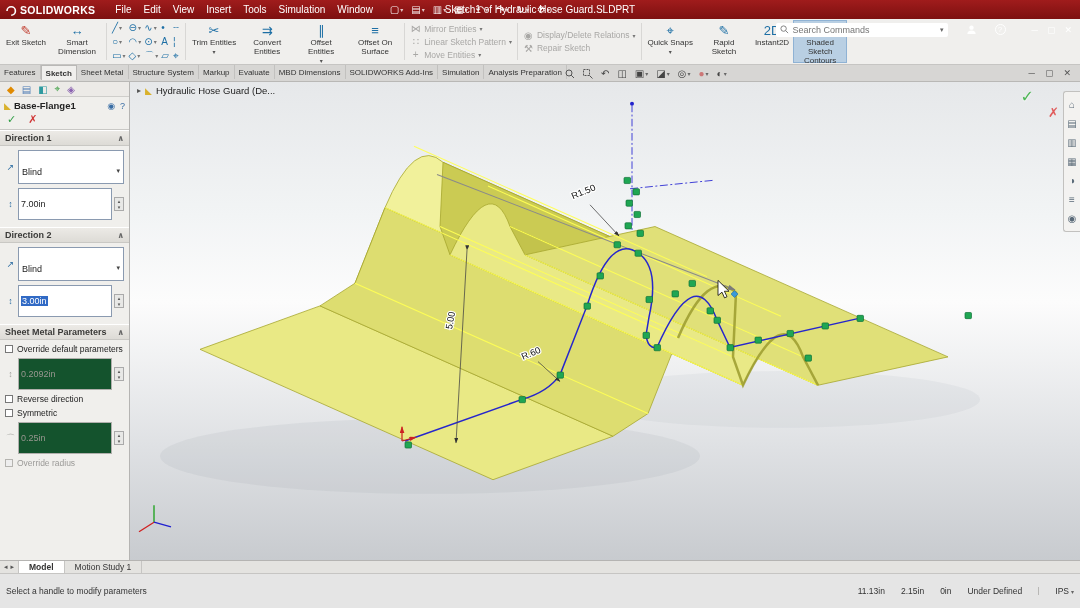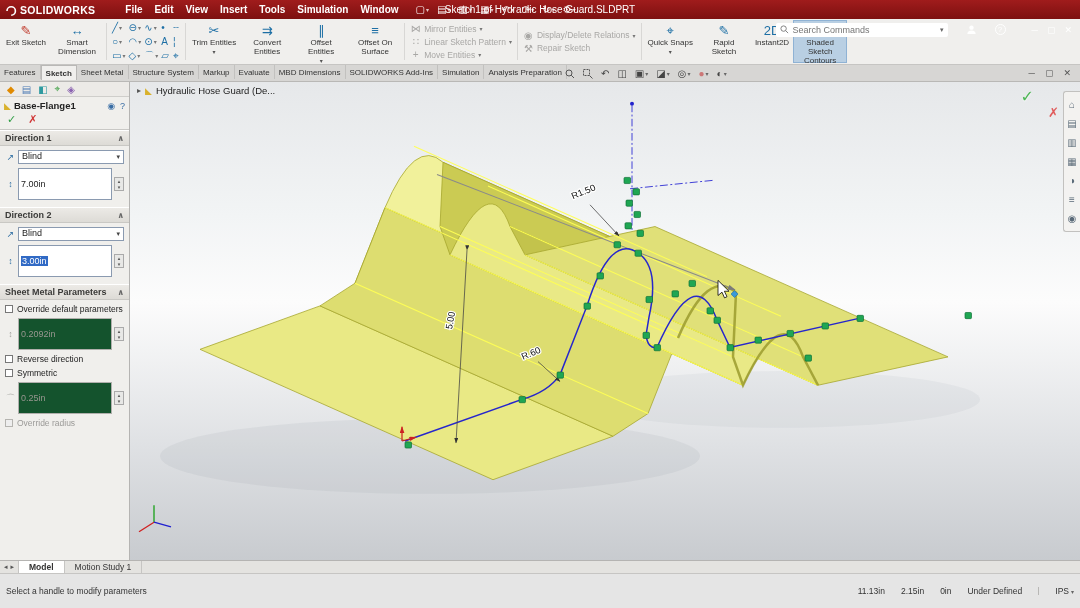--- a/index.html
+++ b/index.html
@@ -3,21 +3,21 @@
 <meta charset="utf-8">
 <style>
 *{box-sizing:border-box;margin:0;padding:0;}
 html,body{width:1080px;height:608px;overflow:hidden;}
 body{font-family:"Liberation Sans","DejaVu Sans",sans-serif;font-size:11px;color:#222;background:#fff;}
 #app{display:flex;flex-direction:column;width:1080px;height:608px;}
 
 
 .titlebar{height:19px;background:linear-gradient(#a01c1c,#7d1010);display:flex;align-items:center;color:#fff;padding:0 5px;flex:0 0 auto;position:relative;justify-content:flex-end;}
 .brand{display:flex;align-items:center;gap:3px;font-weight:bold;font-size:10.5px;letter-spacing:.3px;}
-.menus{display:flex;margin-left:24px;font-weight:bold;}
+.menus{display:flex;margin-left:14px;}
 .menu{padding:2px 6px;font-size:10px;cursor:default;}
 .qat{display:flex;margin-left:8px;gap:2px;}
 .qbtn{display:flex;align-items:center;padding:0 3px;font-size:9px;opacity:.95;}
 .qbtn .qi{font-size:10px;}
 .qbtn .dd{font-size:6px;margin-left:1px;opacity:.8;}
 .doc-title{position:absolute;left:0;right:0;text-align:center;font-size:10px;pointer-events:none;}
 .tb-right{margin-left:auto;display:flex;align-items:center;gap:18px;z-index:1;margin-top:40px;}
 .searchbox{display:flex;align-items:center;background:#fff;border-radius:2px;height:14px;width:172px;padding:0 4px;gap:4px;}
 .searchinput{border:none;outline:none;flex:1;font-size:9px;color:#555;background:transparent;font-family:inherit;}
 .searchbox .dd{color:#666;font-size:7px;}
@@ -61,21 +61,21 @@
 .c1{color:#e08a00}.c2{color:#4a7ab5}.c3{color:#2e9aa0}.c4{color:#3fa045}.c5{color:#8a62b0}
 .pm-header{display:flex;align-items:center;gap:3px;padding:3px 4px 1px;font-size:9.5px;font-weight:bold;}
 .partico{color:#d9b12c;font-size:9px;}
 .pm-header .right{margin-left:auto;display:flex;gap:5px;font-weight:normal;color:#3a6ea5;font-size:9px;}
 .okrow{display:flex;gap:12px;padding:1px 7px 3px;border-bottom:1px solid #c9c8c5;}
 .ok{color:#2f9e44;font-weight:bold;font-size:11px;}
 .cancel{color:#d03434;font-weight:bold;font-size:11px;}
 .sec-h{display:flex;align-items:center;padding:2px 5px;background:linear-gradient(#eceae6,#dddbd6);border-top:1px solid #fff;border-bottom:1px solid #c9c8c4;font-weight:bold;color:#3a3a38;}
 .sec-h .chev{margin-left:auto;color:#666;font-size:8px;}
 .sec-b{padding:4px 5px 7px;display:flex;flex-direction:column;gap:4px;}
-.combo{height:14px;background:#fff;border:1px solid #8a9ab0;display:flex;align-items:flex-end;padding:2px 3px;flex:1;}
+.combo{height:30px;background:#fff;border:1px solid #8a9ab0;display:flex;align-items:flex-start;padding:16px 3px;flex:1;}
 .combo .dd{margin-left:auto;color:#444;font-size:7px;}
 .frow{display:flex;align-items:center;gap:2px;}
 .fldicon{width:11px;color:#2d6da3;font-size:9px;text-align:center;flex:0 0 auto;}
 .field{flex:1;height:14px;background:#fff;border:1px solid #8a9ab0;display:flex;align-items:center;padding:15px 2px;font-size:9px;}
 .field .sel{background:#316ac5;color:#fff;padding:0 1px;}
 .spin{width:10px;display:flex;flex-direction:column;line-height:6px;font-size:5px;color:#555;border:1px solid #aaa;background:#e8e8e6;height:14px;justify-content:center;text-align:center;flex:0 0 auto;}
 .cbrow{display:flex;align-items:center;gap:4px;}
 .cb{width:8px;height:8px;border:1px solid #777;background:#fff;flex:0 0 auto;}
 .cbl{font-size:8.5px;color:#222;}
 .cbl.dis{color:#9b9a98;}

